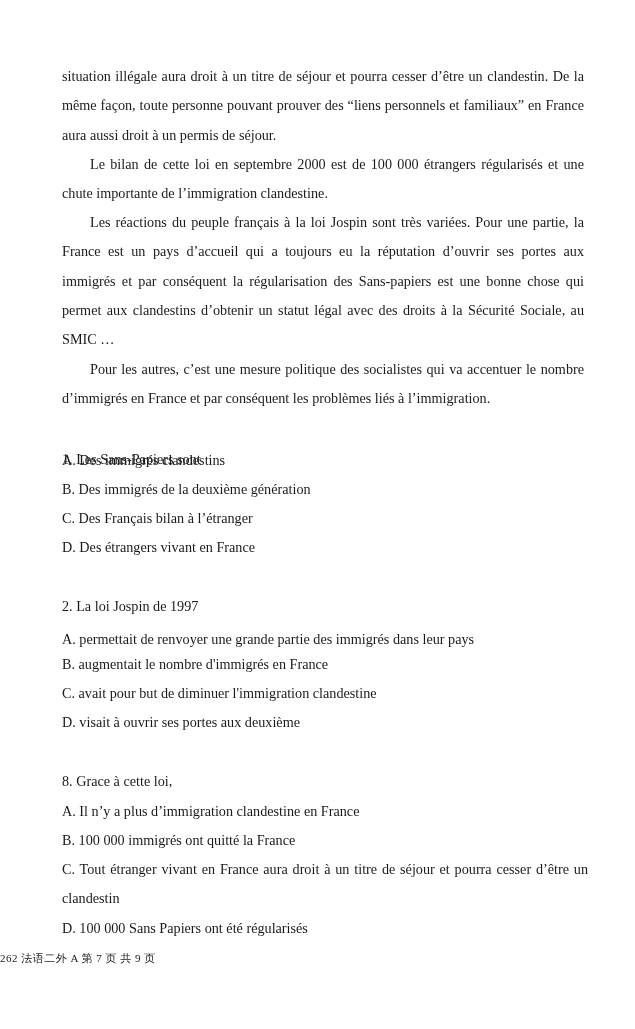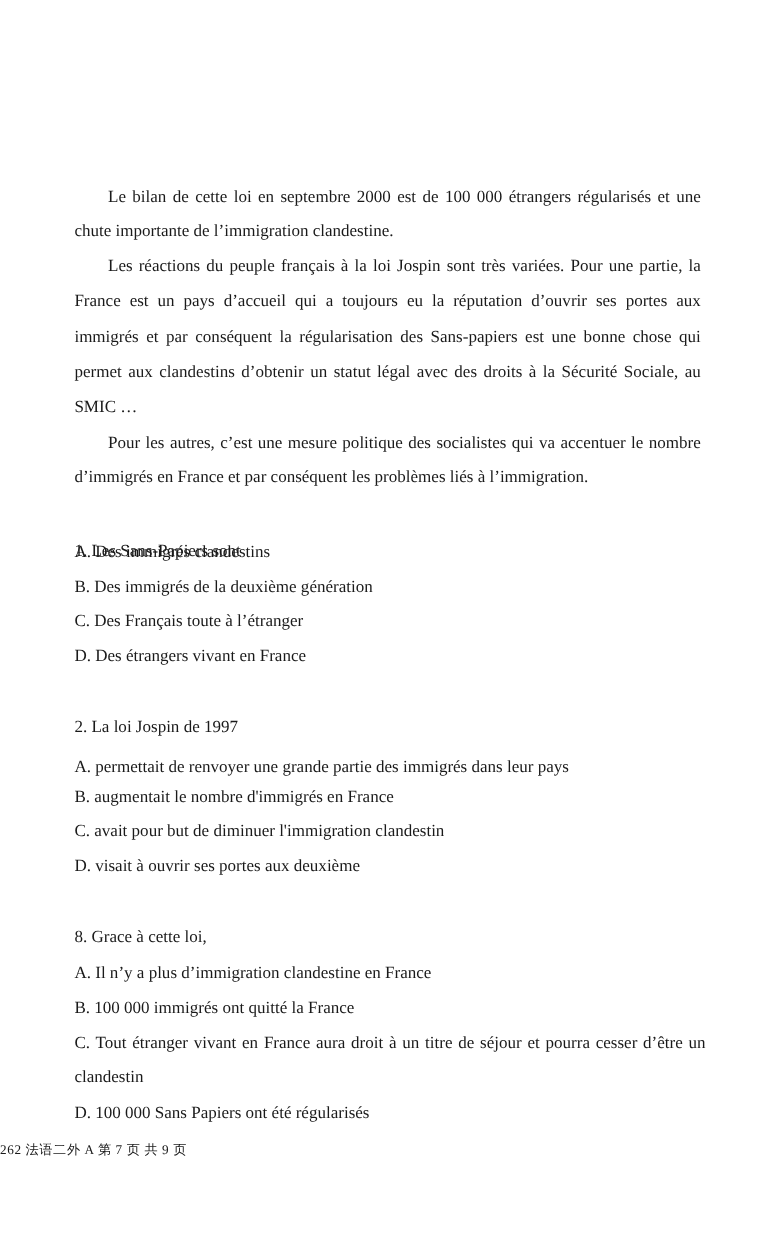--- a/index.html
+++ b/index.html
@@ -11,37 +11,38 @@
     .para.indent { text-indent: 28px; }
     .line { position: absolute; left: 62px; font-size: 14.2px; white-space: nowrap; margin: 0; }
     .footer { position: absolute; left: 0; width: 635px; top: 951px; text-align: left;
       font-size: 11px; letter-spacing: 0.5px; }
   </style>
 </head>
 <body>
 
 <div class="page">
 
+  <p class="para" style="top:62px;">situation illégale aura droit à un titre de séjour et pourra cesser d’être un clandestin. De la même façon, toute personne pouvant prouver des “liens personnels et familiaux” en France aura aussi droit à un permis de séjour.</p>
   <p class="para indent" style="top:150px;">Le bilan de cette loi en septembre 2000 est de 100 000 étrangers régularisés et une chute importante de l’immigration clandestine.</p>
   <p class="para indent" style="top:208px;">Les réactions du peuple français à la loi Jospin sont très variées. Pour une partie, la France est un pays d’accueil qui a toujours eu la réputation d’ouvrir ses portes aux immigrés et par conséquent la régularisation des Sans-papiers est une bonne chose qui permet aux clandestins d’obtenir un statut légal avec des droits à la Sécurité Sociale, au SMIC …</p>
   <p class="para indent" style="top:355px;">Pour les autres, c’est une mesure politique des socialistes qui va accentuer le nombre d’immigrés en France et par conséquent les problèmes liés à l’immigration.</p>
 
   <div>
     <p class="line" style="top:404px;margin-top:47px;">1. Les Sans-Papiers sont</p>
     <p class="line" style="top:452px;">A. Des immigrés clandestins</p>
     <p class="line" style="top:481px;">B. Des immigrés de la deuxième génération</p>
-    <p class="line" style="top:510px;">C. Des Français toute à l’étranger</p>
+    <p class="line" style="top:510px;">C. Des Français bilan à l’étranger</p>
     <p class="line" style="top:539px;">D. Des étrangers vivant en France</p>
   </div>
 
   <div>
     <p class="line" style="top:598px;">2. La loi Jospin de 1997</p>
     <p class="line" style="top:631px;">A. permettait de renvoyer une grande partie des immigrés dans leur pays</p>
     <p class="line" style="top:656px;">B. augmentait le nombre d'immigrés en France</p>
-    <p class="line" style="top:685px;">C. avait pour but de diminuer l'immigration clandestin</p>
+    <p class="line" style="top:685px;">C. avait pour but de diminuer l'immigration clandestine</p>
     <p class="line" style="top:714px;">D. visait à ouvrir ses portes aux deuxième</p>
   </div>
 
   <div>
     <p class="line" style="top:773px;">8. Grace à cette loi,</p>
     <p class="line" style="top:803px;">A. Il n’y a plus d’immigration clandestine en France</p>
     <p class="line" style="top:832px;">B. 100 000 immigrés ont quitté la France</p>
     <p class="para" style="top:855px; width:526px;">C. Tout étranger vivant en France aura droit à un titre de séjour et pourra cesser d’être un clandestin</p>
     <p class="line" style="top:920px;">D. 100 000 Sans Papiers ont été régularisés</p>
   </div>

